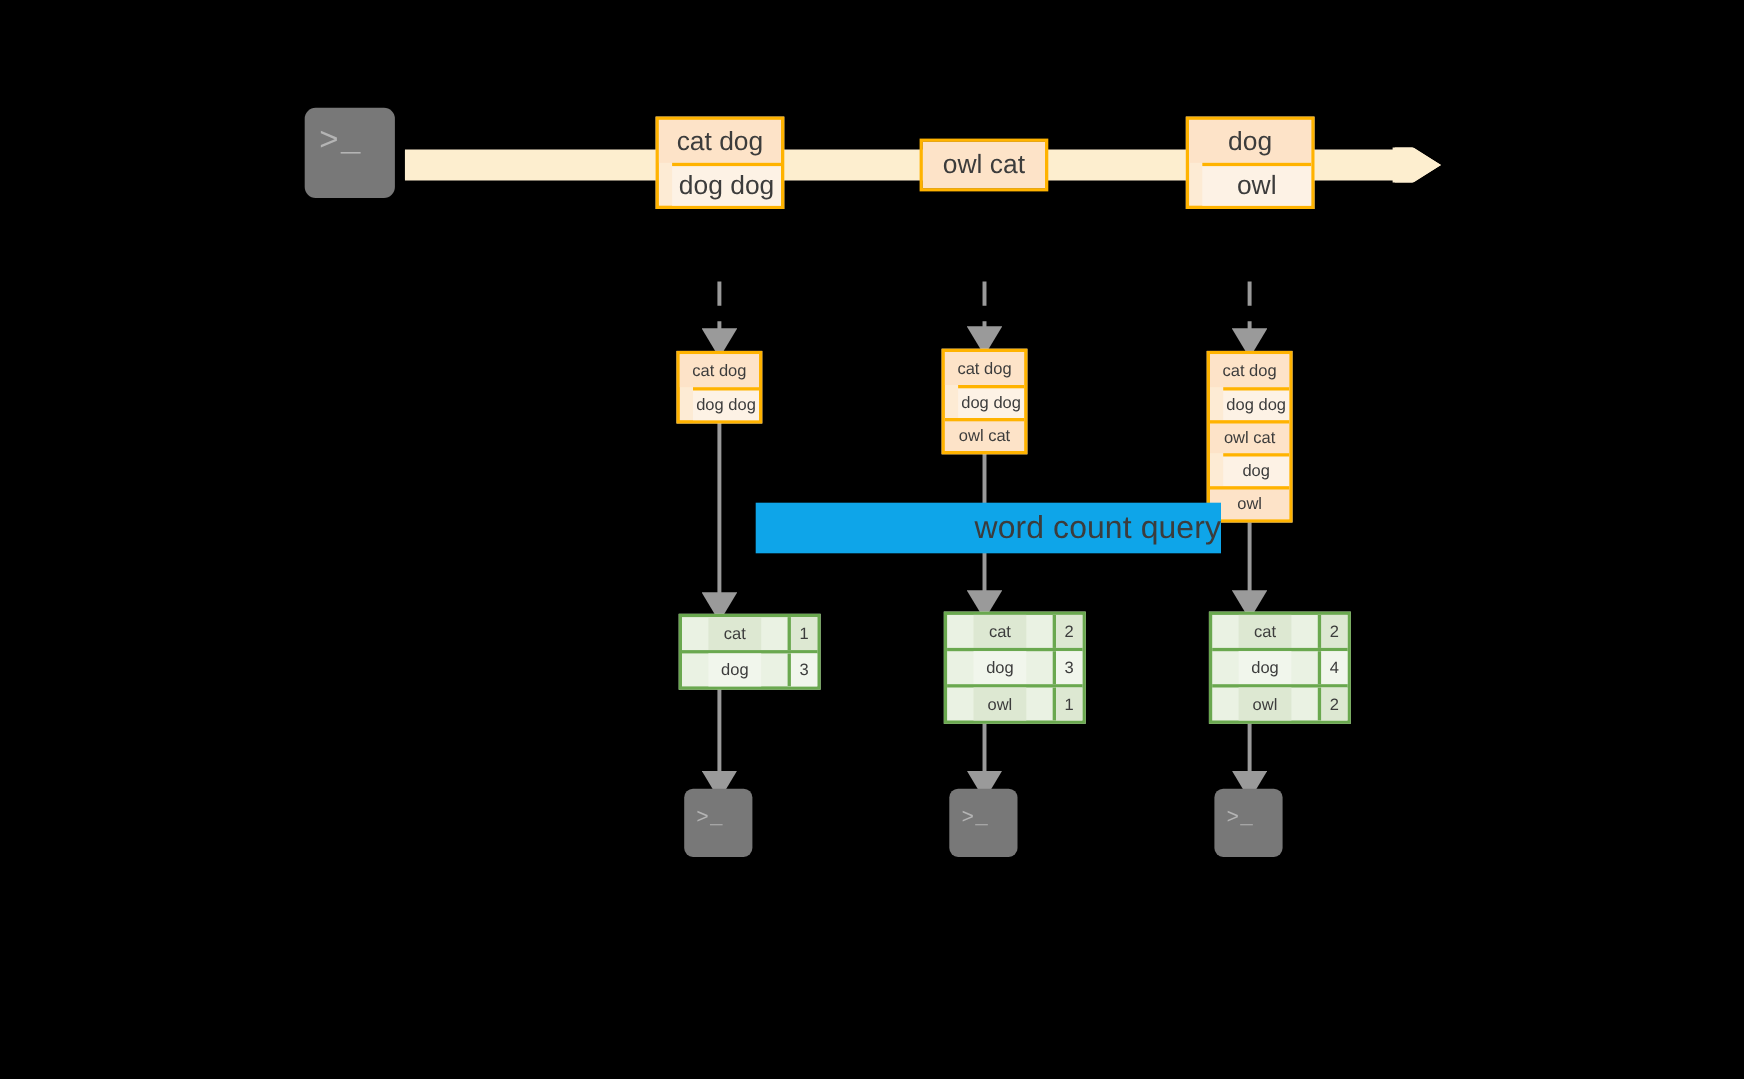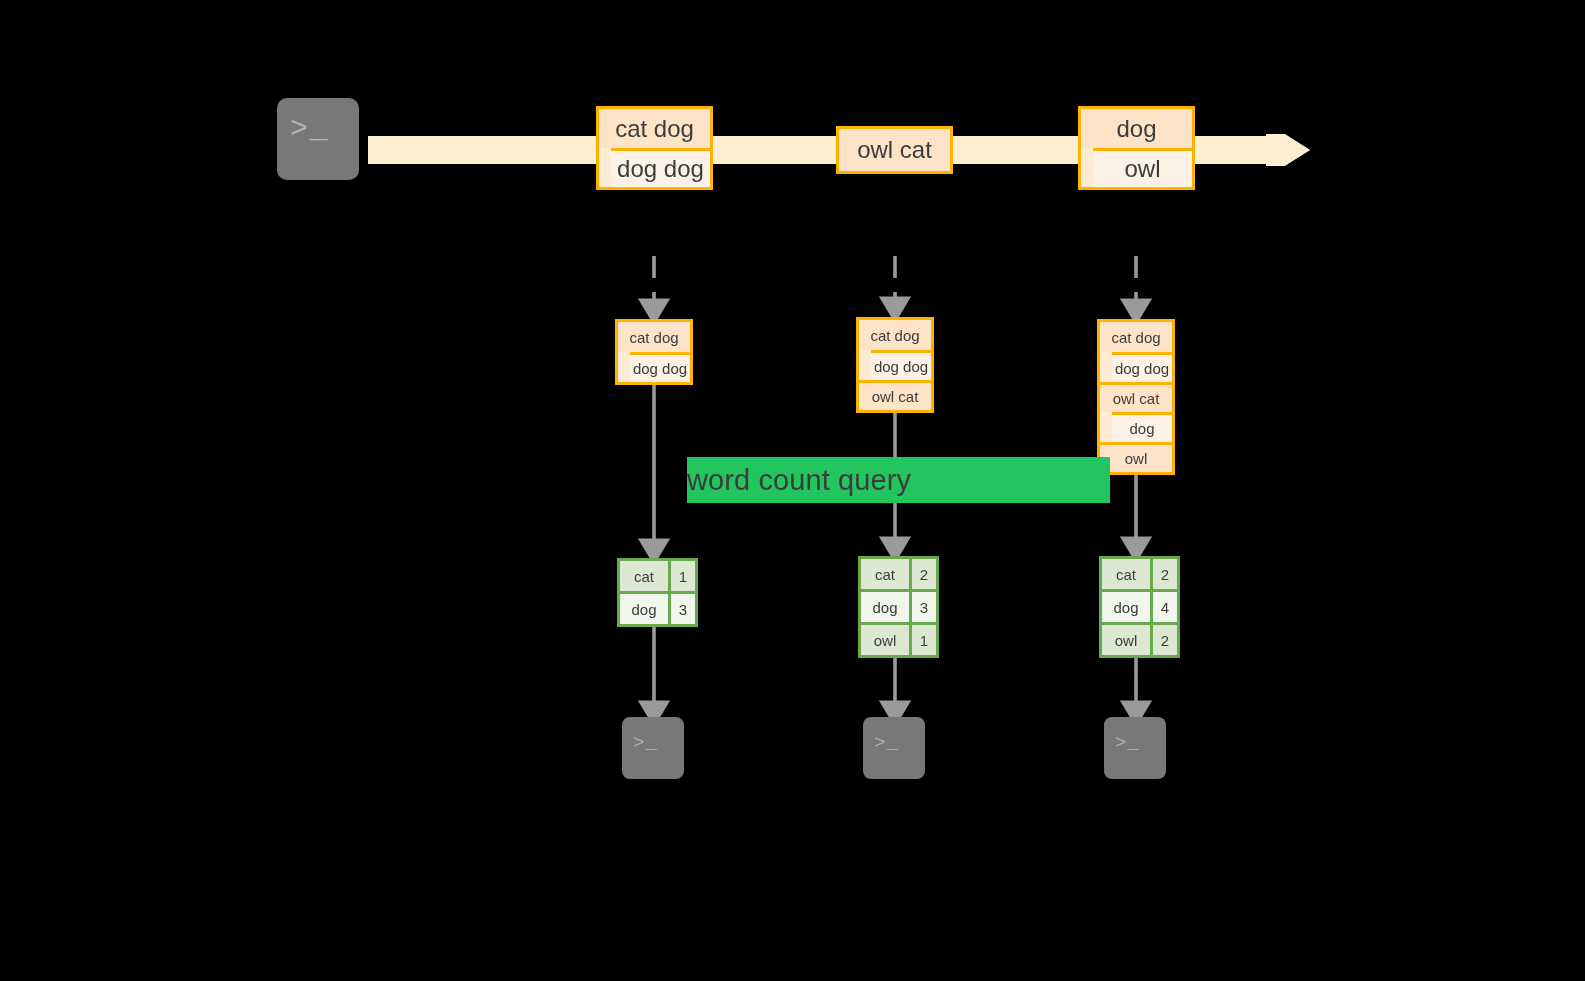--- a/index.html
+++ b/index.html
@@ -118,20 +118,21 @@
     height: 30px;
   }
   .gtable .grow + .grow { border-top: 3px solid #6aa84f; }
   .gtable .gcell {
     box-sizing: border-box;
     display: flex;
     align-items: center;
     justify-content: center;
     font-size: 15px;
     color: #3c3c3c;
+    margin-left: 24px;
   }
   .gtable .gcell.key { width: 48px; }
   .gtable .gcell.val { width: 27px; border-left: 3px solid #6aa84f; }
   .gtable .grow.shade-a .gcell { background: #dde8d2; }
   .gtable .grow.shade-b .gcell { background: #f1f6ec; }
 
   #gt1 { left: 617px; top: 558px; }
   #gt2 { left: 858px; top: 556px; }
   #gt3 { left: 1099px; top: 556px; }
 
@@ -143,24 +144,24 @@
     pointer-events: none;
   }
 
   
   #query-band {
     position: absolute;
     left: 687px;
     top: 457px;
     width: 423px;
     height: 46px;
-    background: #22c55e;
+    background: #0ea5e9;
     display: flex;
     align-items: center;
-    justify-content: flex-start;
+    justify-content: flex-end;
   }
   #query-band .label {
     font-size: 29px;
     color: #3c3c3c;
     white-space: nowrap;
     letter-spacing: 0.1px;
   }
 </style>
 </head>
 <body>

